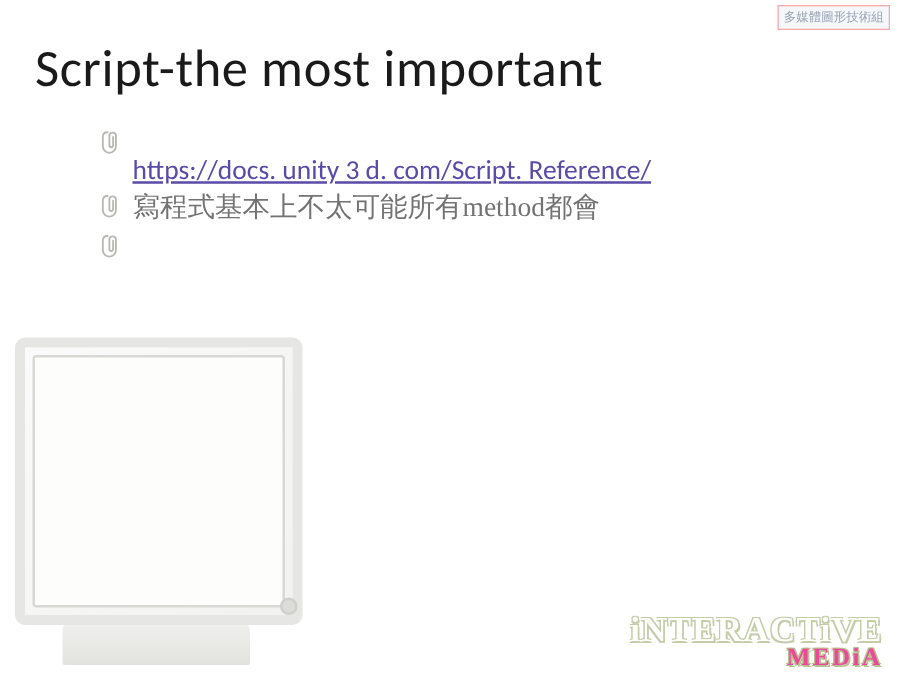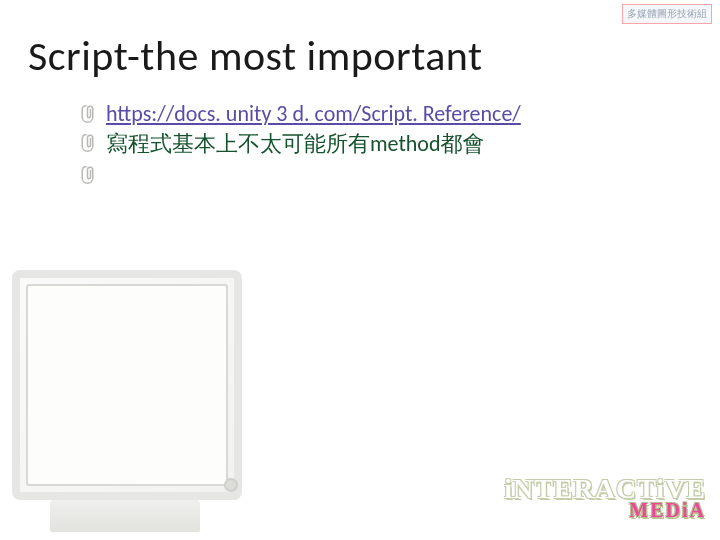--- a/index.html
+++ b/index.html
@@ -50,24 +50,26 @@
       height: 22px;
       margin-right: 8px;
       flex-shrink: 0;
       margin-top: 3px;
     }
     .link-text {
       font-size: 22px;
       color: #5b4ba8;
       text-decoration: underline;
       cursor: pointer;
+      margin-top: 22px;
     }
     .body-text {
       font-size: 22px;
-      color: #14532d;
+      color: #737373;
+      font-family: Liberation Serif, serif;
     }
     .monitor {
       position: absolute;
       left: 0;
       bottom: 0;
       width: 260px;
       height: 330px;
       pointer-events: none;
     }
     .monitor-frame {
@@ -102,21 +104,21 @@
       bottom: 48px;
       width: 14px;
       height: 14px;
       border-radius: 50%;
       background: #dcdcd8;
       border: 2px solid #cfcfcb;
     }
     .branding {
       position: absolute;
       right: 14px;
-      bottom: 20px;
+      bottom: 4px;
       text-align: right;
     }
     .brand-line1 {
       font-family: "Comic Sans MS", "Marker Felt", cursive;
       font-size: 28px;
       font-weight: 700;
       color: #ffffff;
       text-shadow: 1.5px 1.5px 0 #c4cca8, -1px -1px 0 #c4cca8, 1px -1px 0 #c4cca8, -1px 1px 0 #c4cca8;
       letter-spacing: 1px;
       line-height: 1;

